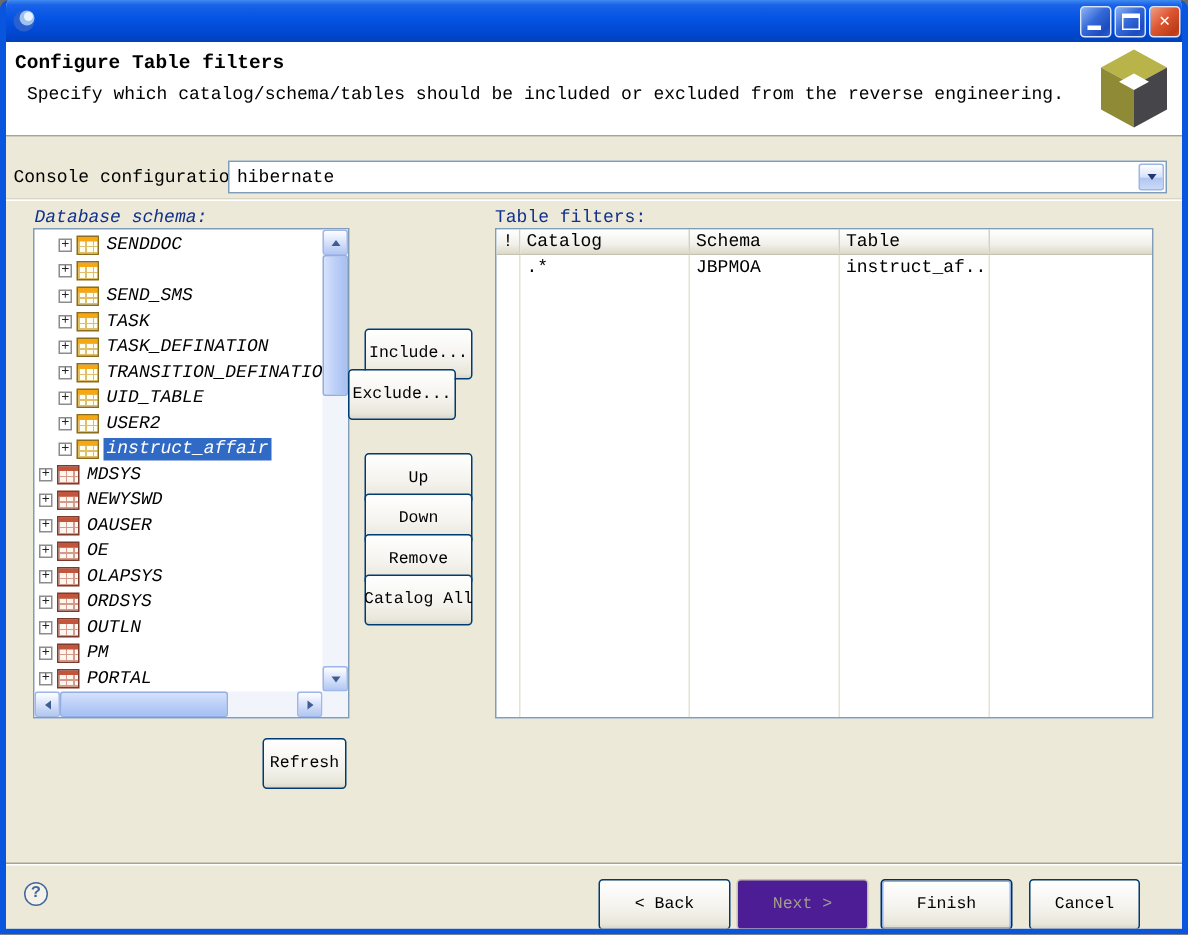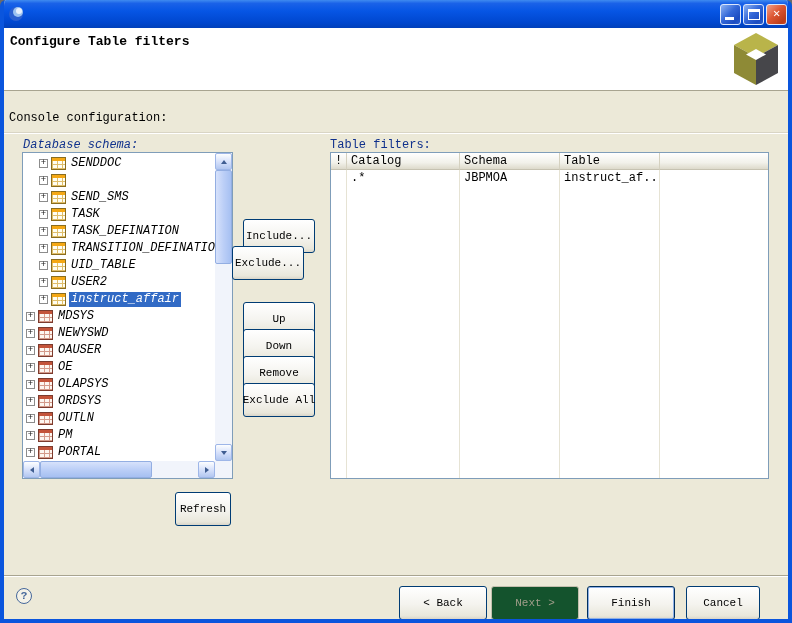--- a/index.html
+++ b/index.html
@@ -97,21 +97,21 @@
   .f-body{position:absolute;top:17px;left:0;right:0;bottom:0;}
   .frow{display:flex;height:17px;}
   .gline{position:absolute;top:17px;bottom:0;width:1px;background:#e6e3d4;}
   .gl1{left:15px;} .gl2{left:128px;} .gl3{left:228px;} .gl4{left:328px;}
   
   .xp-btn{position:absolute;height:21px;box-sizing:border-box;border:1px solid #003c74;border-radius:3px;
     background:linear-gradient(#ffffff,#f4f3ee 55%,#e9e7db 90%,#d9d5c9);
     font-family:"Liberation Mono","DejaVu Sans Mono",monospace;font-size:11px;color:#000;
     display:flex;align-items:center;justify-content:center;padding:16px;white-space:nowrap;}
   .xp-btn.default{box-shadow:inset 0 0 0 1px #8eb0e6;border-color:#002f5e;}
-  .xp-btn.disabled{border-color:#c3bfae;background:#14532d;color:#a09d8a;box-shadow:none;}
+  .xp-btn.disabled{border-color:#c3bfae;background:#4c1d95;color:#a09d8a;box-shadow:none;}
   .btn-include{left:239px;top:191px;width:72px;}
   .btn-exclude{left:228px;top:218px;width:72px;}
   .btn-up{left:239px;top:274px;width:72px;}
   .btn-down{left:239px;top:301px;width:72px;}
   .btn-remove{left:239px;top:328px;width:72px;}
   .btn-remove-all{left:239px;top:355px;width:72px;}
   .btn-refresh{left:171px;top:464px;width:56px;}
   .btn-back{left:395px;top:558px;width:88px;}
   .btn-next{left:487px;top:558px;width:88px;}
   .btn-finish{left:583px;top:558px;width:88px;}
@@ -144,31 +144,38 @@
       <span class="tb-btn close">
           <span class="glyph-close">✕</span>
         </span>
     </span>
   </div>
 
   <div class="content">
 
     <div class="header">
       <div class="h-title">Configure Table filters</div>
+      <div class="h-desc">Specify which catalog/schema/tables should be included or excluded from the reverse engineering.</div>
       <span class="logo">
         <svg width="48" height="56" viewBox="0 0 48 56">
           <polygon points="24,2 46,14 24,26 2,14" fill="#b9b44a"></polygon>
           <polygon points="2,14 24,26 24,54 2,42" fill="#8e8a36"></polygon>
           <polygon points="46,14 46,42 24,54 24,26" fill="#46464a"></polygon>
           <polygon points="24,18 34,23.5 24,29 14,23.5" fill="#ffffff"></polygon>
         </svg>
       </span>
     </div>
 
     <label class="console-label">Console configuration:</label>
+    <div class="combo">
+      <span class="combo-text">hibernate</span>
+      <span class="combo-btn">
+          <span class="arr down"></span>
+        </span>
+    </div>
 
     <div class="sep sep1">
         <div class="sep-line-a"></div>
         <div class="sep-line-b"></div>
       </div>
 
     <div class="schema-label">Database schema:</div>
     <div class="tree-box">
       <div class="tree-viewport">
           <div class="tree-row lv2">
@@ -281,21 +288,21 @@
       </div>
       <div class="sb-corner"></div>
     </div>
     <button class="xp-btn btn-refresh">Refresh</button>
 
     <button class="xp-btn btn-include">Include...</button>
     <button class="xp-btn btn-exclude">Exclude...</button>
     <button class="xp-btn btn-up">Up</button>
     <button class="xp-btn btn-down">Down</button>
     <button class="xp-btn btn-remove">Remove</button>
-    <button class="xp-btn btn-remove-all">Exclude All</button>
+    <button class="xp-btn btn-remove-all">Catalog All</button>
 
     <div class="filters-label">Table filters:</div>
     <div class="filters-box">
       <div class="f-header">
           <span class="fcell h" style="width: 16px;">!</span>
           <span class="fcell h" style="width: 113px;">Catalog</span>
           <span class="fcell h" style="width: 100px; font-family: Liberation Mono, monospace;">Schema</span>
           <span class="fcell h" style="width: 100px;">Table</span>
           <span class="fcell h fill"></span>
         </div>

